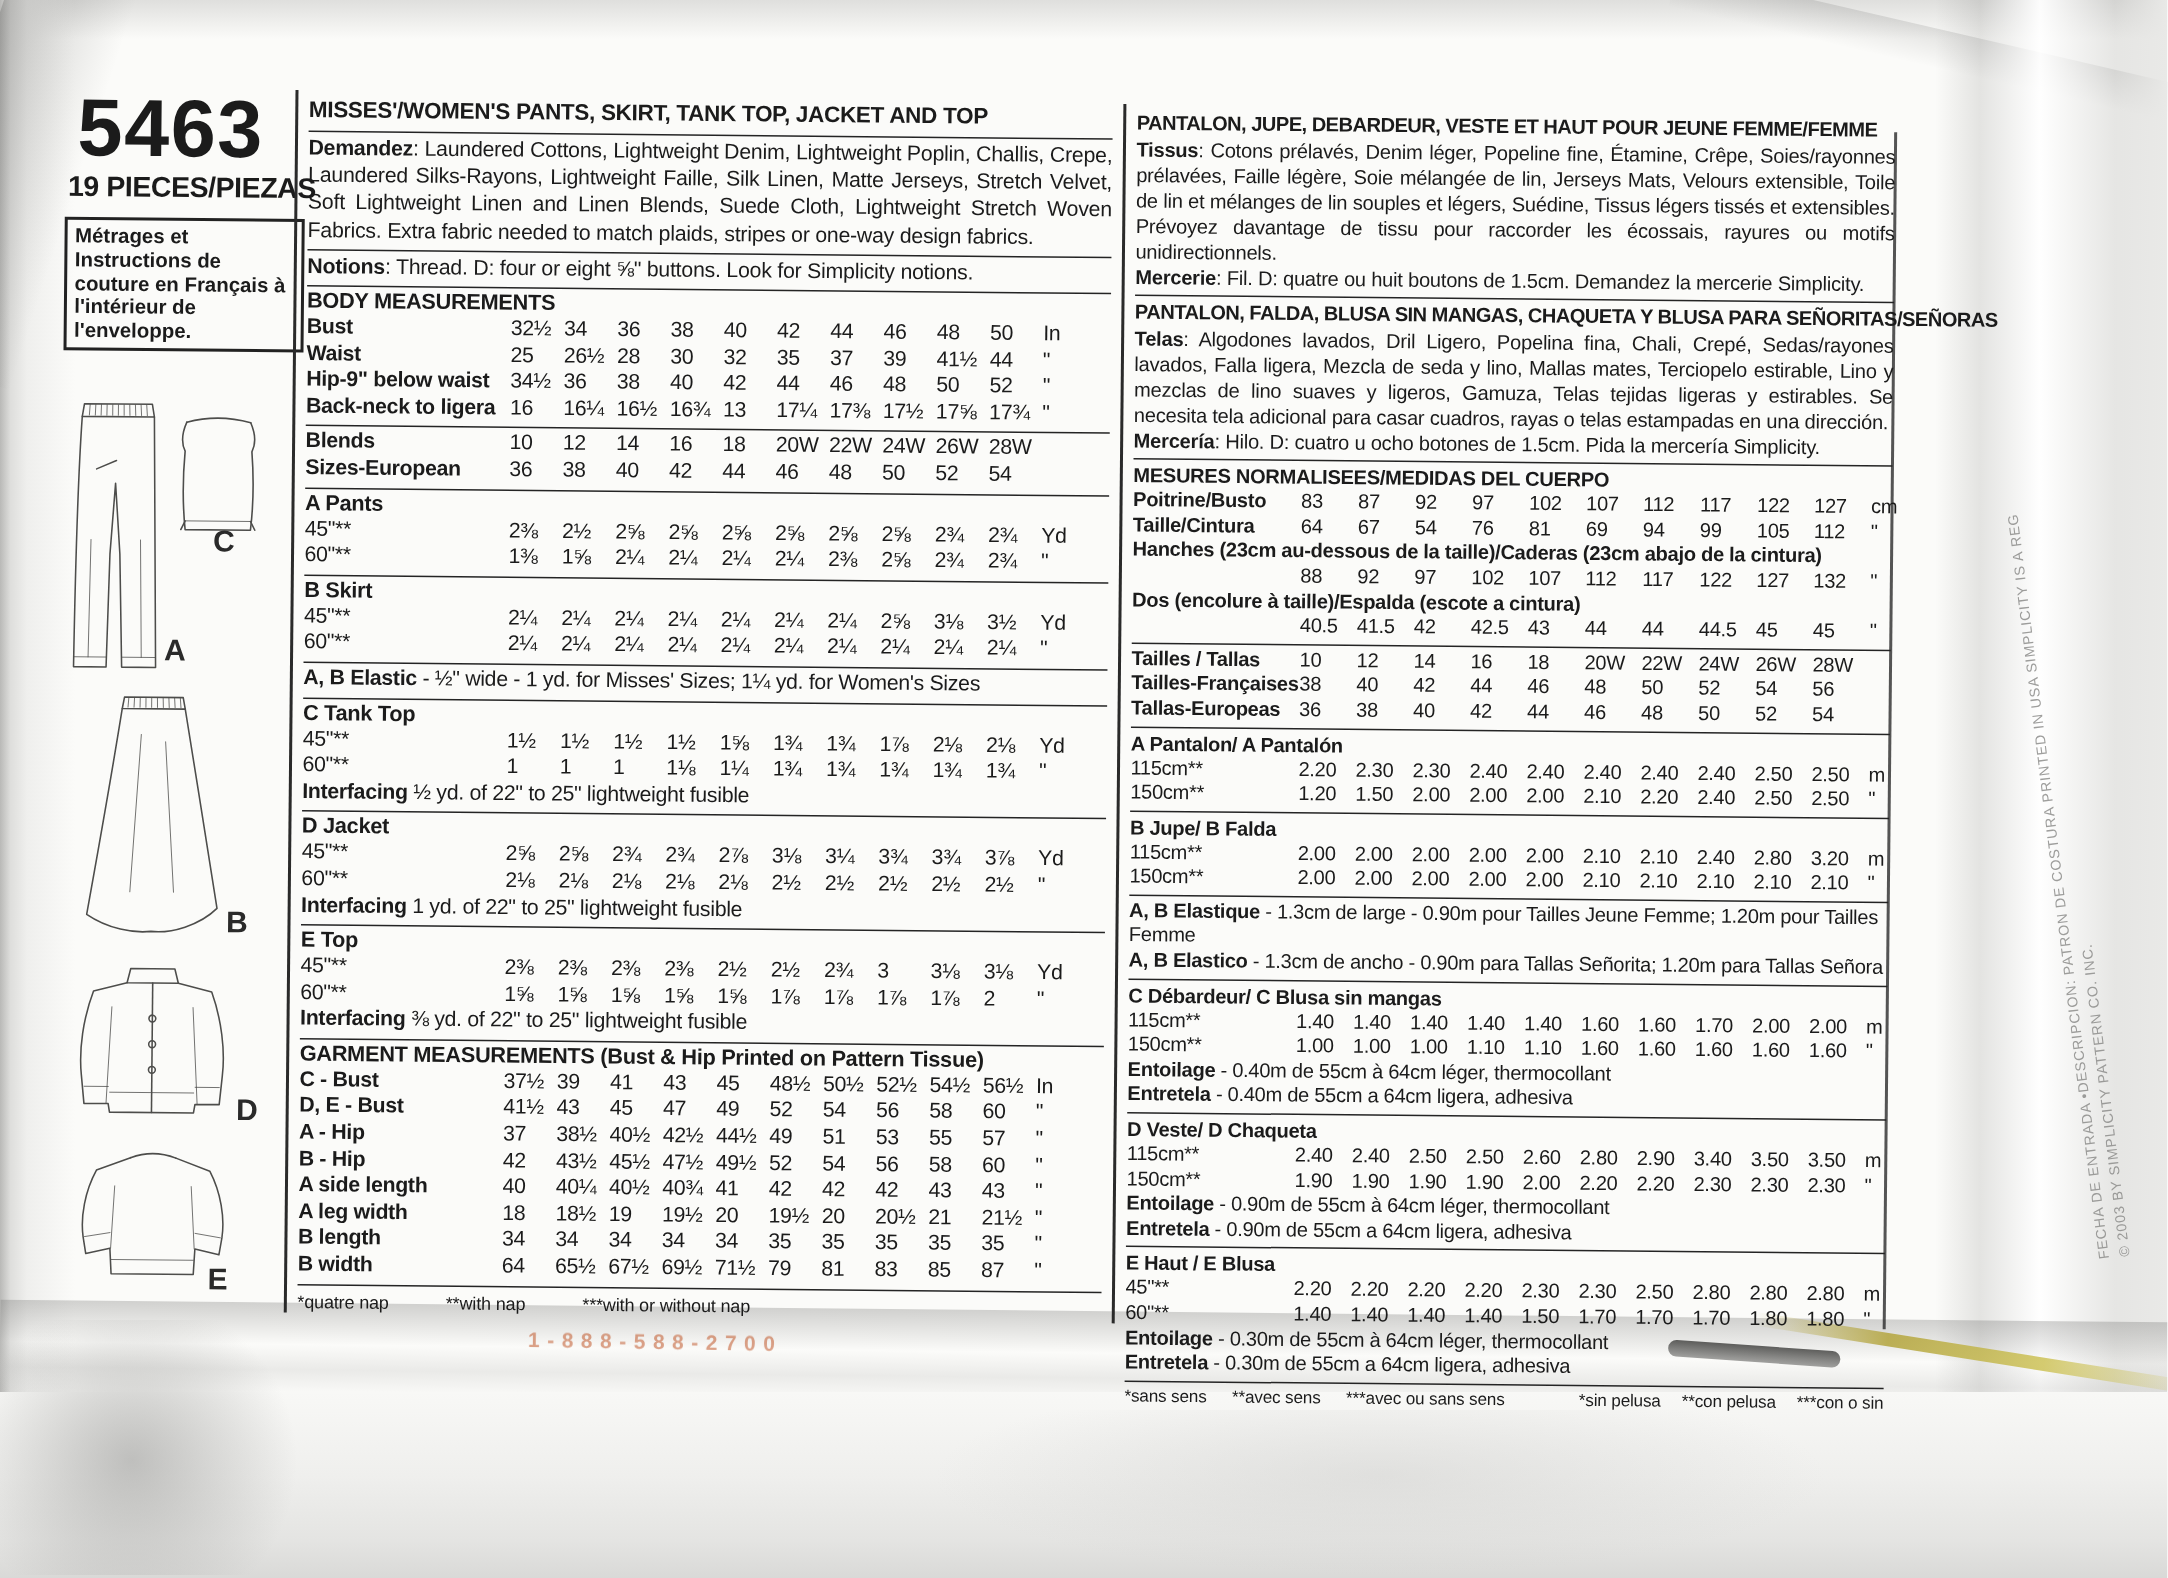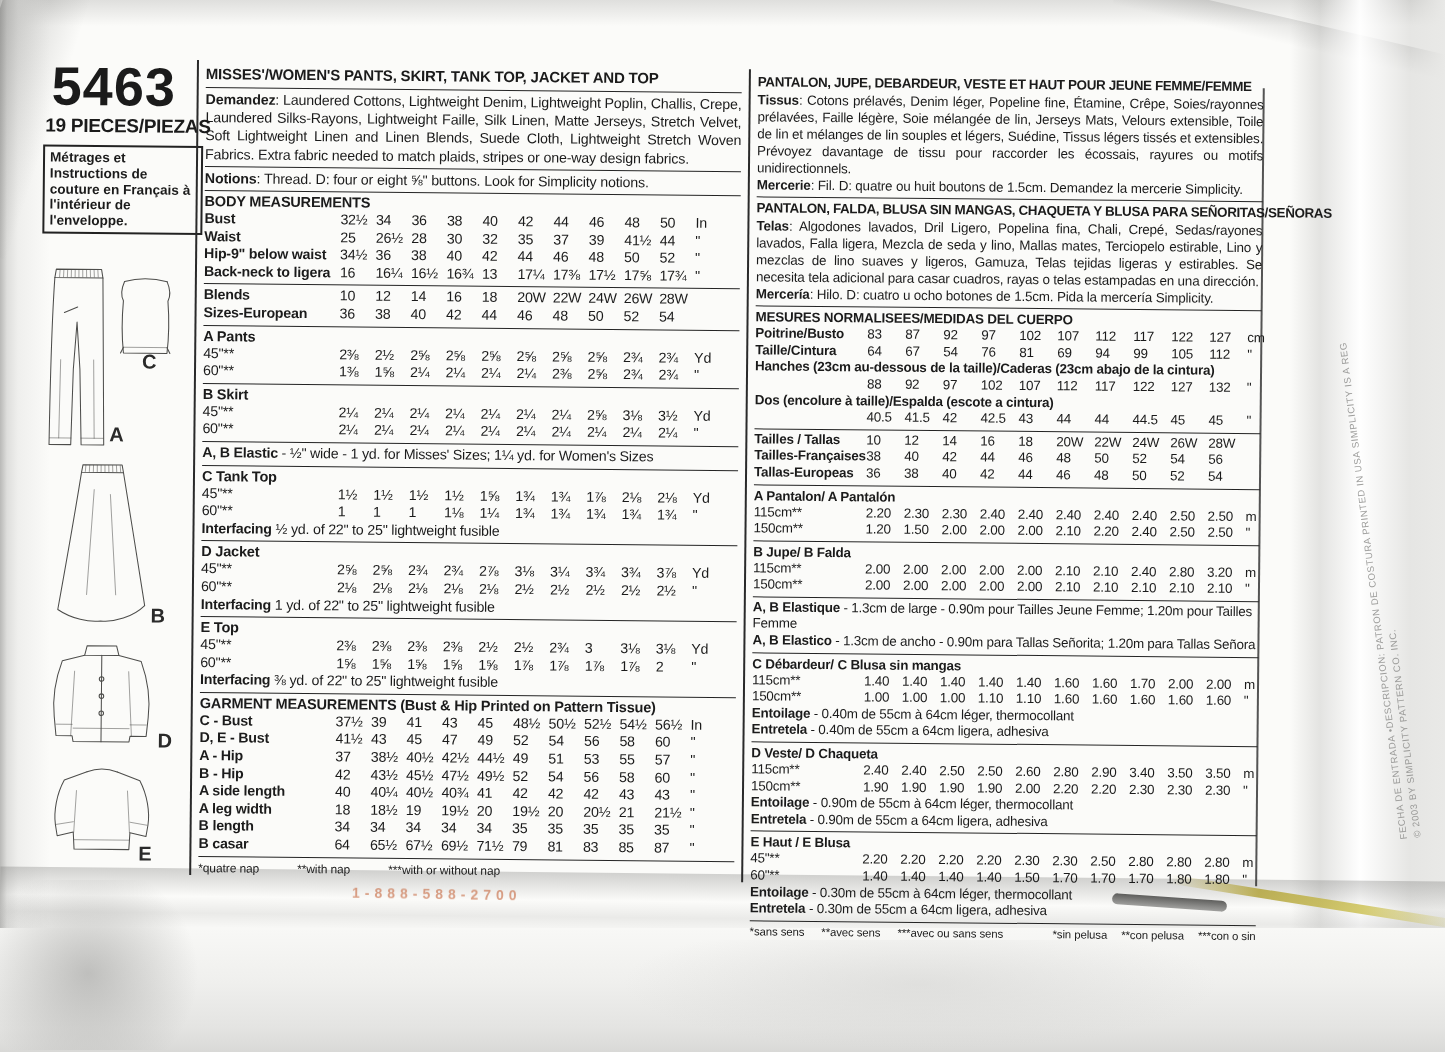--- a/index.html
+++ b/index.html
@@ -512,21 +512,21 @@
               <span class="tval">34</span>
               <span class="tval">34</span>
               <span class="tval">35</span>
               <span class="tval">35</span>
               <span class="tval">35</span>
               <span class="tval">35</span>
               <span class="tval">35</span>
               <span class="tunit">"</span>
             </div>
             <div class="trow en">
-              <span class="tlabel b">B casar</span>
+              <span class="tlabel b">B width</span>
               <span class="tval">64</span>
               <span class="tval">65½</span>
               <span class="tval">67½</span>
               <span class="tval">69½</span>
               <span class="tval">71½</span>
               <span class="tval">79</span>
               <span class="tval">81</span>
               <span class="tval">83</span>
               <span class="tval">85</span>
               <span class="tval">87</span>

